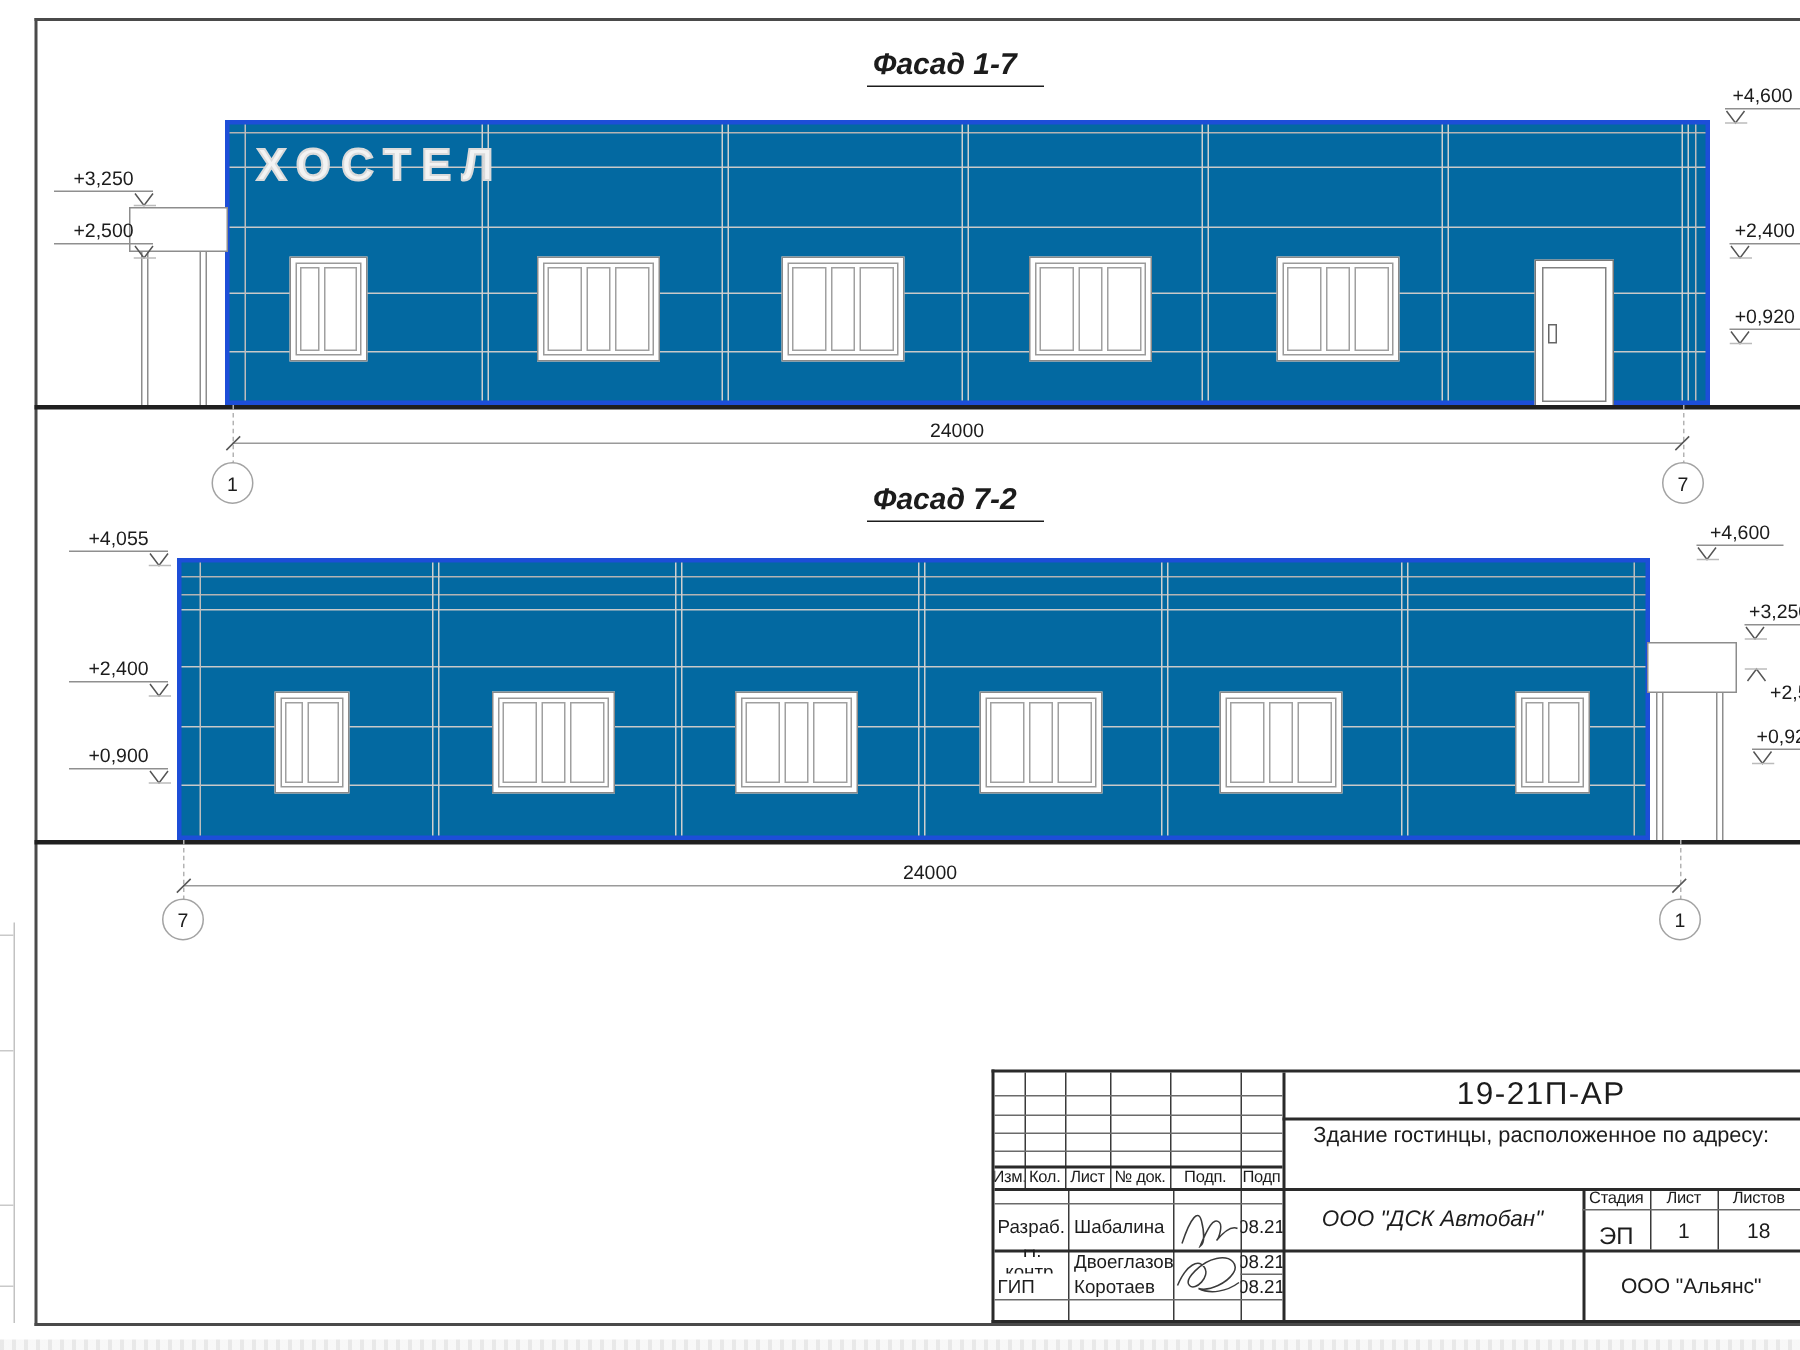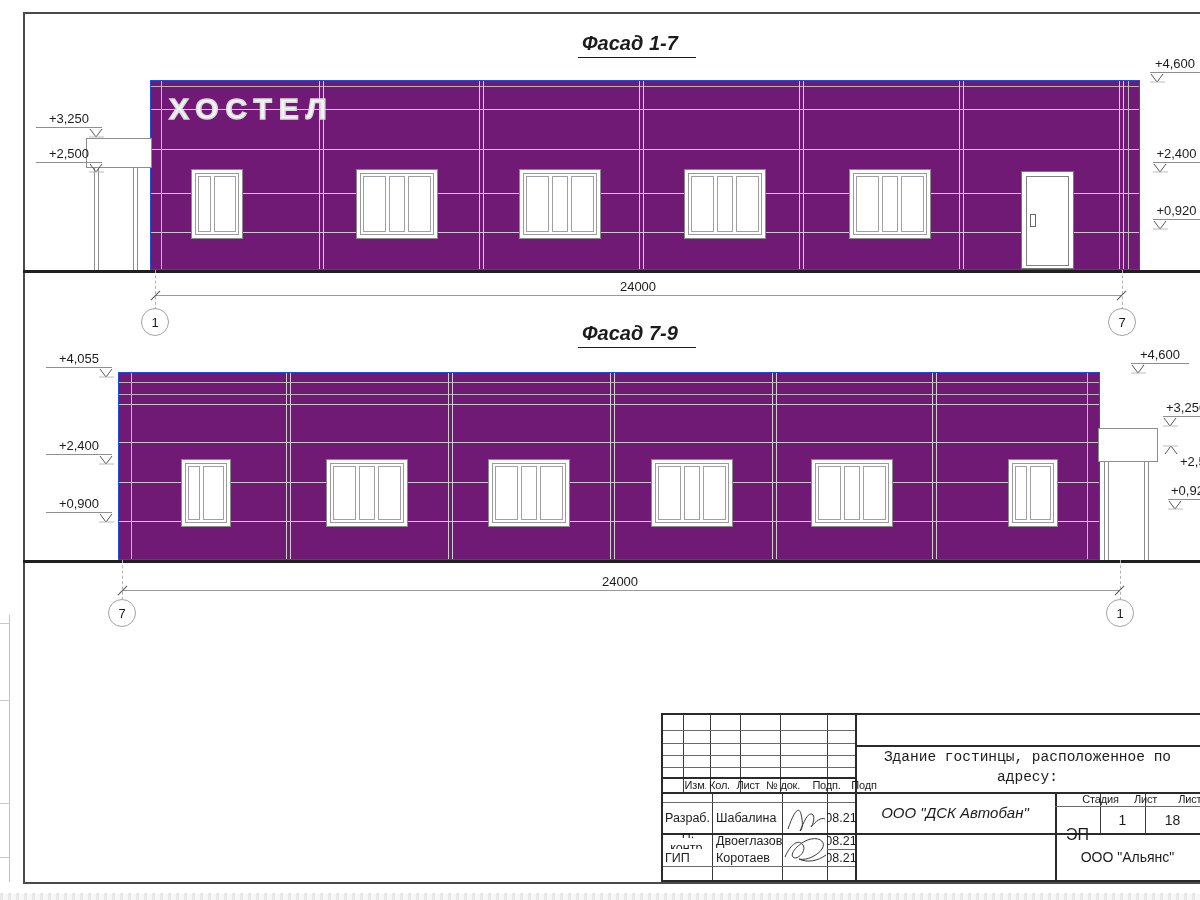--- a/index.html
+++ b/index.html
@@ -7,21 +7,21 @@
          font-family:"Liberation Sans","DejaVu Sans",sans-serif;color:#1c1c1c;}
   .abs{position:absolute;}
   
   .frame{position:absolute;left:23px;top:12px;width:1177px;height:868px;
          border-left:2px solid #4a4a4a;border-top:2px solid #4a4a4a;border-bottom:2px solid #4a4a4a;}
   .ground{position:absolute;left:23px;height:3px;background:#1f1f1f;width:1177px;}
   
   .ftitle{position:absolute;font-size:20px;font-weight:bold;font-style:italic;
           border-bottom:1.5px solid #1c1c1c;padding:0 18px 2px 4px;text-align:center;}
   
-  .building{position:absolute;border:1px solid #1d4ed8;background:#701a75;box-sizing:border-box;}
+  .building{position:absolute;border:3px solid #1d4ed8;background:#0369a1;box-sizing:border-box;}
   .hline{position:absolute;left:0;right:0;height:0;border-top:1px solid #c9c9c9;}
   .vseam{position:absolute;top:0;bottom:0;width:3px;border-left:1px solid #cfcfcf;border-right:1px solid #cfcfcf;}
   .vtrim{position:absolute;top:0;bottom:0;width:0;border-left:1px solid #bdbdbd;}
   .sign{position:absolute;font-size:30px;font-weight:bold;letter-spacing:7px;
         color:#f3f3f3;-webkit-text-stroke:1.4px #dadada;}
   
   .win{position:absolute;background:#fff;border:1px solid #8a8a8a;padding:3px;box-sizing:border-box;}
   .win .inner{border:1px solid #9a9a9a;height:100%;display:flex;gap:3px;padding:2px;box-sizing:border-box;}
   .pane{border:1px solid #a0a0a0;flex:1;}
   .pane.narrow{flex:0.72;}
@@ -46,21 +46,21 @@
   .axis{position:absolute;width:28px;height:28px;border:1px solid #a3a3a3;border-radius:50%;
         display:flex;align-items:center;justify-content:center;font-size:13px;background:#fff;box-sizing:border-box;}
   
   .tb{position:absolute;left:661px;top:713px;width:537px;height:165px;
       border:2px solid #2a2a2a;border-right:none;box-sizing:content-box;background:#fff;}
   .tb .v{position:absolute;top:0;width:0;border-left:1px solid #3a3a3a;}
   .tb .v2{position:absolute;top:0;width:0;border-left:2px solid #2a2a2a;}
   .tb .h{position:absolute;left:0;height:0;border-top:1px solid #6a6a6a;}
   .tb .h2{position:absolute;left:0;height:0;border-top:2px solid #2a2a2a;}
   .tb .cell{position:absolute;display:flex;align-items:center;justify-content:center;text-align:center;overflow:hidden;}
-  .tb .lab{font-size:11px;letter-spacing:-0.2px;padding-left:23px;}
+  .tb .lab{font-size:11px;letter-spacing:-0.2px;}
   .tb .txt{font-size:12.5px;}
   .left-cut{position:absolute;left:0;top:615px;width:9px;height:267px;border-right:1px solid #c2c2c2;}
   .left-cut .h{position:absolute;left:0;width:9px;height:0;border-top:1px solid #c9c9c9;}
   .noise{position:absolute;left:0;top:893px;width:1200px;height:7px;opacity:.65;
          background:repeating-linear-gradient(90deg,#dcdcdc 0 3px,#f4f4f4 3px 8px);}
 </style>
 </head>
 <body>
 
 <div id="sheet">
@@ -169,21 +169,21 @@
   <div class="axext" style="left:155px;top:270px;height:40px;"></div>
   <div class="axext" style="left:1122px;top:270px;height:40px;"></div>
   <div class="dimline" style="left:155px;top:295px;width:967px;">
     <span class="tick" style="left:-6px;"></span>
     <span class="tick" style="right:-6px;"></span>
   </div>
   <div class="dimlabel" style="left:598px;top:279px;width:80px;">24000</div>
   <div class="axis" style="left:141px;top:308px;">1</div>
   <div class="axis" style="left:1108px;top:308px;">7</div>
 
-  <div class="ftitle" style="left:578px;top:322px;">Фасад 7-9</div>
+  <div class="ftitle" style="left:578px;top:322px;">Фасад 7-2</div>
 
   <div class="building" style="left:118px;top:372px;width:982px;height:188px;">
     <div class="hline" style="top:9px;border-top-color:#b4b4b4;"></div>
     <div class="hline" style="top:21px;border-top-color:#b4b4b4;"></div>
     <div class="hline" style="top:31px;"></div>
     <div class="hline" style="top:69px;"></div>
     <div class="hline" style="top:109px;"></div>
     <div class="hline" style="top:148px;"></div>
     <div class="vtrim" style="left:12px;"></div>
     <div class="vtrim" style="left:968px;"></div>
@@ -345,28 +345,29 @@
     <div class="cell txt" style="left:53px;top:134px;width:66px;height:17px;justify-content:flex-start;">Коротаев</div>
     <div class="cell txt" style="left:164px;top:134px;width:28px;height:17px;">08.21</div>
 
     <svg class="abs" style="left:121px;top:89px;" width="42" height="28">
       <path d="M4 25 C10 7 15 2 17 10 C19 18 19 25 16 27 C21 15 25 7 29 11 C31 13 29 21 27 23 C32 17 37 13 41 15" fill="none" stroke="#3a3a3a" stroke-width="1"></path>
     </svg>
     <svg class="abs" style="left:120px;top:119px;" width="44" height="31">
       <path d="M2 23 C8 9 16 5 20 11 C24 17 14 27 10 23 C6 19 18 7 28 5 C38 3 43 9 39 15 C35 21 24 27 16 25 C24 29 35 27 43 21" fill="none" stroke="#3a3a3a" stroke-width="1"></path>
     </svg>
 
-    <div class="abs" style="left:192px;top:32px;width:345px;text-align:center;font-size:14.5px;line-height:20px;font-family:Liberation Mono, monospace;">
+    <div class="cell" style="left:192px;top:0;width:345px;height:30px;font-size:21px;letter-spacing:1px;">19-21П-АР</div>
+    <div class="abs" style="left:192px;top:32px;width:345px;text-align:center;font-size:14.5px;line-height:20px;">
       <div>Здание гостинцы, расположенное по адресу:</div>
     </div>
     <div class="cell" style="left:192px;top:77px;width:200px;height:41px;font-size:15px;font-style:italic;">ООО "ДСК Автобан"</div>
     <div class="cell lab" style="left:392px;top:77px;width:45px;height:14px;">Стадия</div>
     <div class="cell lab" style="left:437px;top:77px;width:45px;height:14px;">Лист</div>
     <div class="cell lab" style="left:482px;top:77px;width:55px;height:14px;">Листов</div>
-    <div class="cell" style="left:392px;top:106px;width:45px;height:27px;font-size:16px;">ЭП</div>
+    <div class="cell" style="left:392px;top:96px;width:45px;height:27px;font-size:16px;">ЭП</div>
     <div class="cell" style="left:437px;top:91px;width:45px;height:27px;font-size:14px;">1</div>
     <div class="cell" style="left:482px;top:91px;width:55px;height:27px;font-size:14px;">18</div>
     <div class="cell" style="left:392px;top:118px;width:145px;height:47px;font-size:14px;">ООО "Альянс"</div>
   </div>
 
   <div class="left-cut">
     <div class="h" style="top:8px;"></div>
     <div class="h" style="top:85px;"></div>
     <div class="h" style="top:188px;"></div>
     <div class="h" style="top:242px;"></div>

